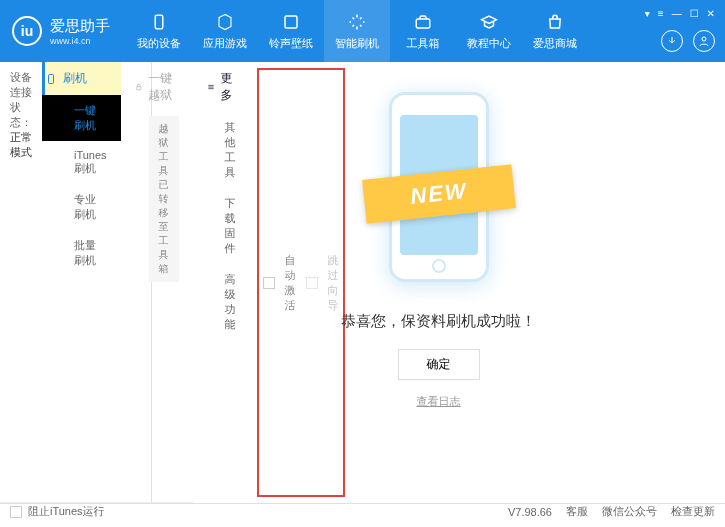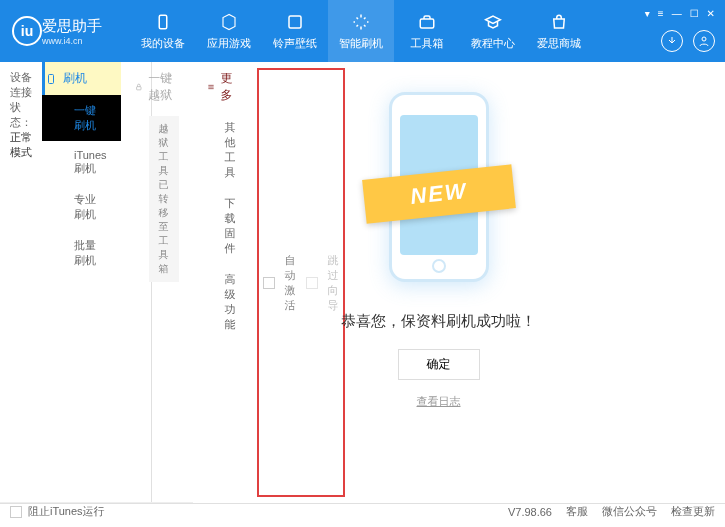--- a/index.html
+++ b/index.html
@@ -1,36 +1,36 @@
 <!DOCTYPE html>
 <html><head>
 <meta charset="utf-8">
 <style>
 * { margin: 0; padding: 0; box-sizing: border-box; font-family: "Microsoft YaHei", sans-serif; }
 body { width: 725px; height: 527px; overflow: hidden; background: #fff; }
 
 .header { background: #1e88e5; height: 62px; display: flex; align-items: center; padding: 0 12px; color: #fff; position: relative; }
-.logo-area { display: flex; align-items: center; margin-right: 28px; }
+.logo-area { display: flex; align-items: center; gap: 8px; margin-right: 16px; }
 .logo-circle { width: 30px; height: 30px; border: 2px solid #fff; border-radius: 50%; display: flex; align-items: center; justify-content: center; font-weight: bold; font-size: 14px; }
 .logo-text { font-size: 15px; font-weight: 500; }
 .logo-url { font-size: 9px; opacity: 0.85; }
 .nav { display: flex; flex: 1; height: 100%; }
 .nav-item { display: flex; flex-direction: column; align-items: center; justify-content: center; width: 66px; height: 100%; font-size: 11px; cursor: pointer; }
 .nav-item.active { background: rgba(255,255,255,0.15); }
 .nav-icon { width: 20px; height: 20px; margin-bottom: 4px; display: flex; align-items: center; justify-content: center; }
 .header-right { position: absolute; right: 10px; top: 8px; display: flex; gap: 8px; font-size: 10px; }
 .header-buttons { position: absolute; right: 10px; bottom: 10px; display: flex; gap: 10px; }
 .circle-btn { width: 22px; height: 22px; border: 1.5px solid #fff; border-radius: 50%; display: flex; align-items: center; justify-content: center; cursor: pointer; }
 
 .body { display: flex; height: 441px; }
 .sidebar { width: 152px; border-right: 1px solid #e0e0e0; display: flex; flex-direction: row; }
 .status-bar { padding: 8px 10px; font-size: 11px; border-bottom: 1px solid #eee; color: #666; }
 .status-bar b { color: #333; font-weight: 500; }
 .side-section { border-bottom: 1px solid #eee; }
-.side-header { display: flex; align-items: center; padding: 8px 14px; font-size: 12px; color: #7f1d1d; gap: 6px; }
+.side-header { display: flex; align-items: center; padding: 8px 14px; font-size: 12px; color: #0f172a; gap: 6px; }
 .side-header.blue { color: #1e88e5; border-left: 3px solid #1e88e5; background: #fef9c3; padding-left: 0; }
 .side-header.gray { color: #aaa; }
 .side-item { padding: 8px 14px 8px 32px; font-size: 11px; color: #666; cursor: pointer; }
 .side-item.active { background: #000000; color: #1e88e5; }
 .side-item.boxed { background: #f5f5f5; color: #888; font-size: 10px; padding: 6px 10px; margin: 4px 14px 8px 28px; line-height: 1.4; }
 .checkbox-area { border: 2px solid #e04040; margin: 6px; padding: 6px 4px; display: flex; gap: 10px; font-size: 11px; color: #888; align-items: center; }
 .cb { width: 12px; height: 12px; border: 1px solid #ccc; flex-shrink: 0; }
 .cb2 { opacity: 0.5; }
 .device-info { padding: 6px 10px; font-size: 11px; }
 

